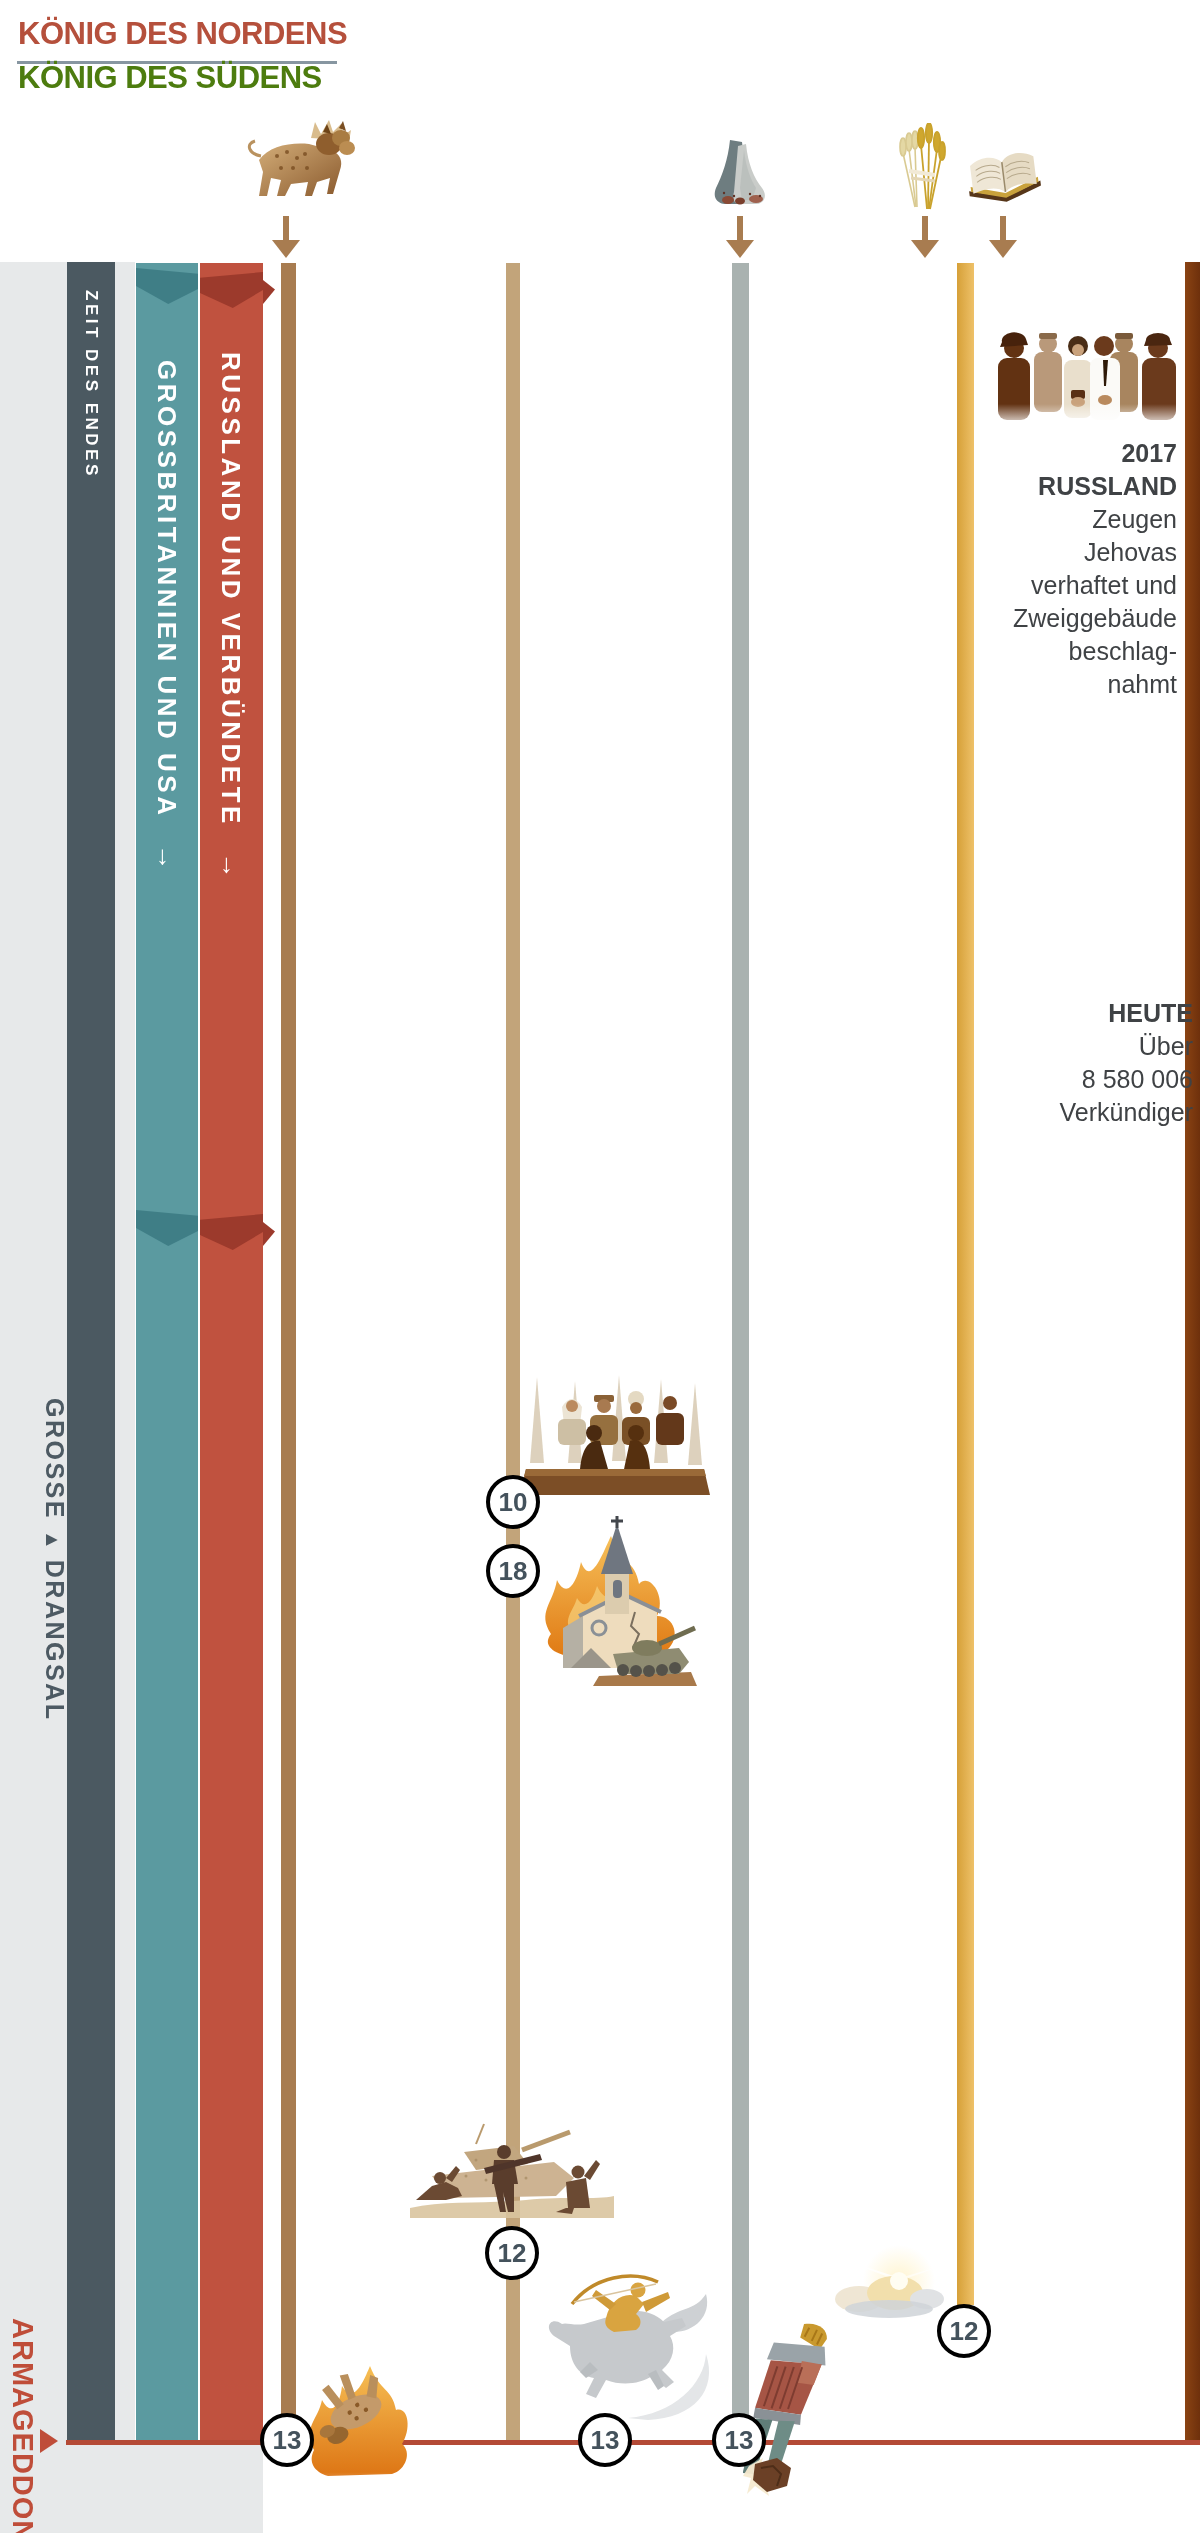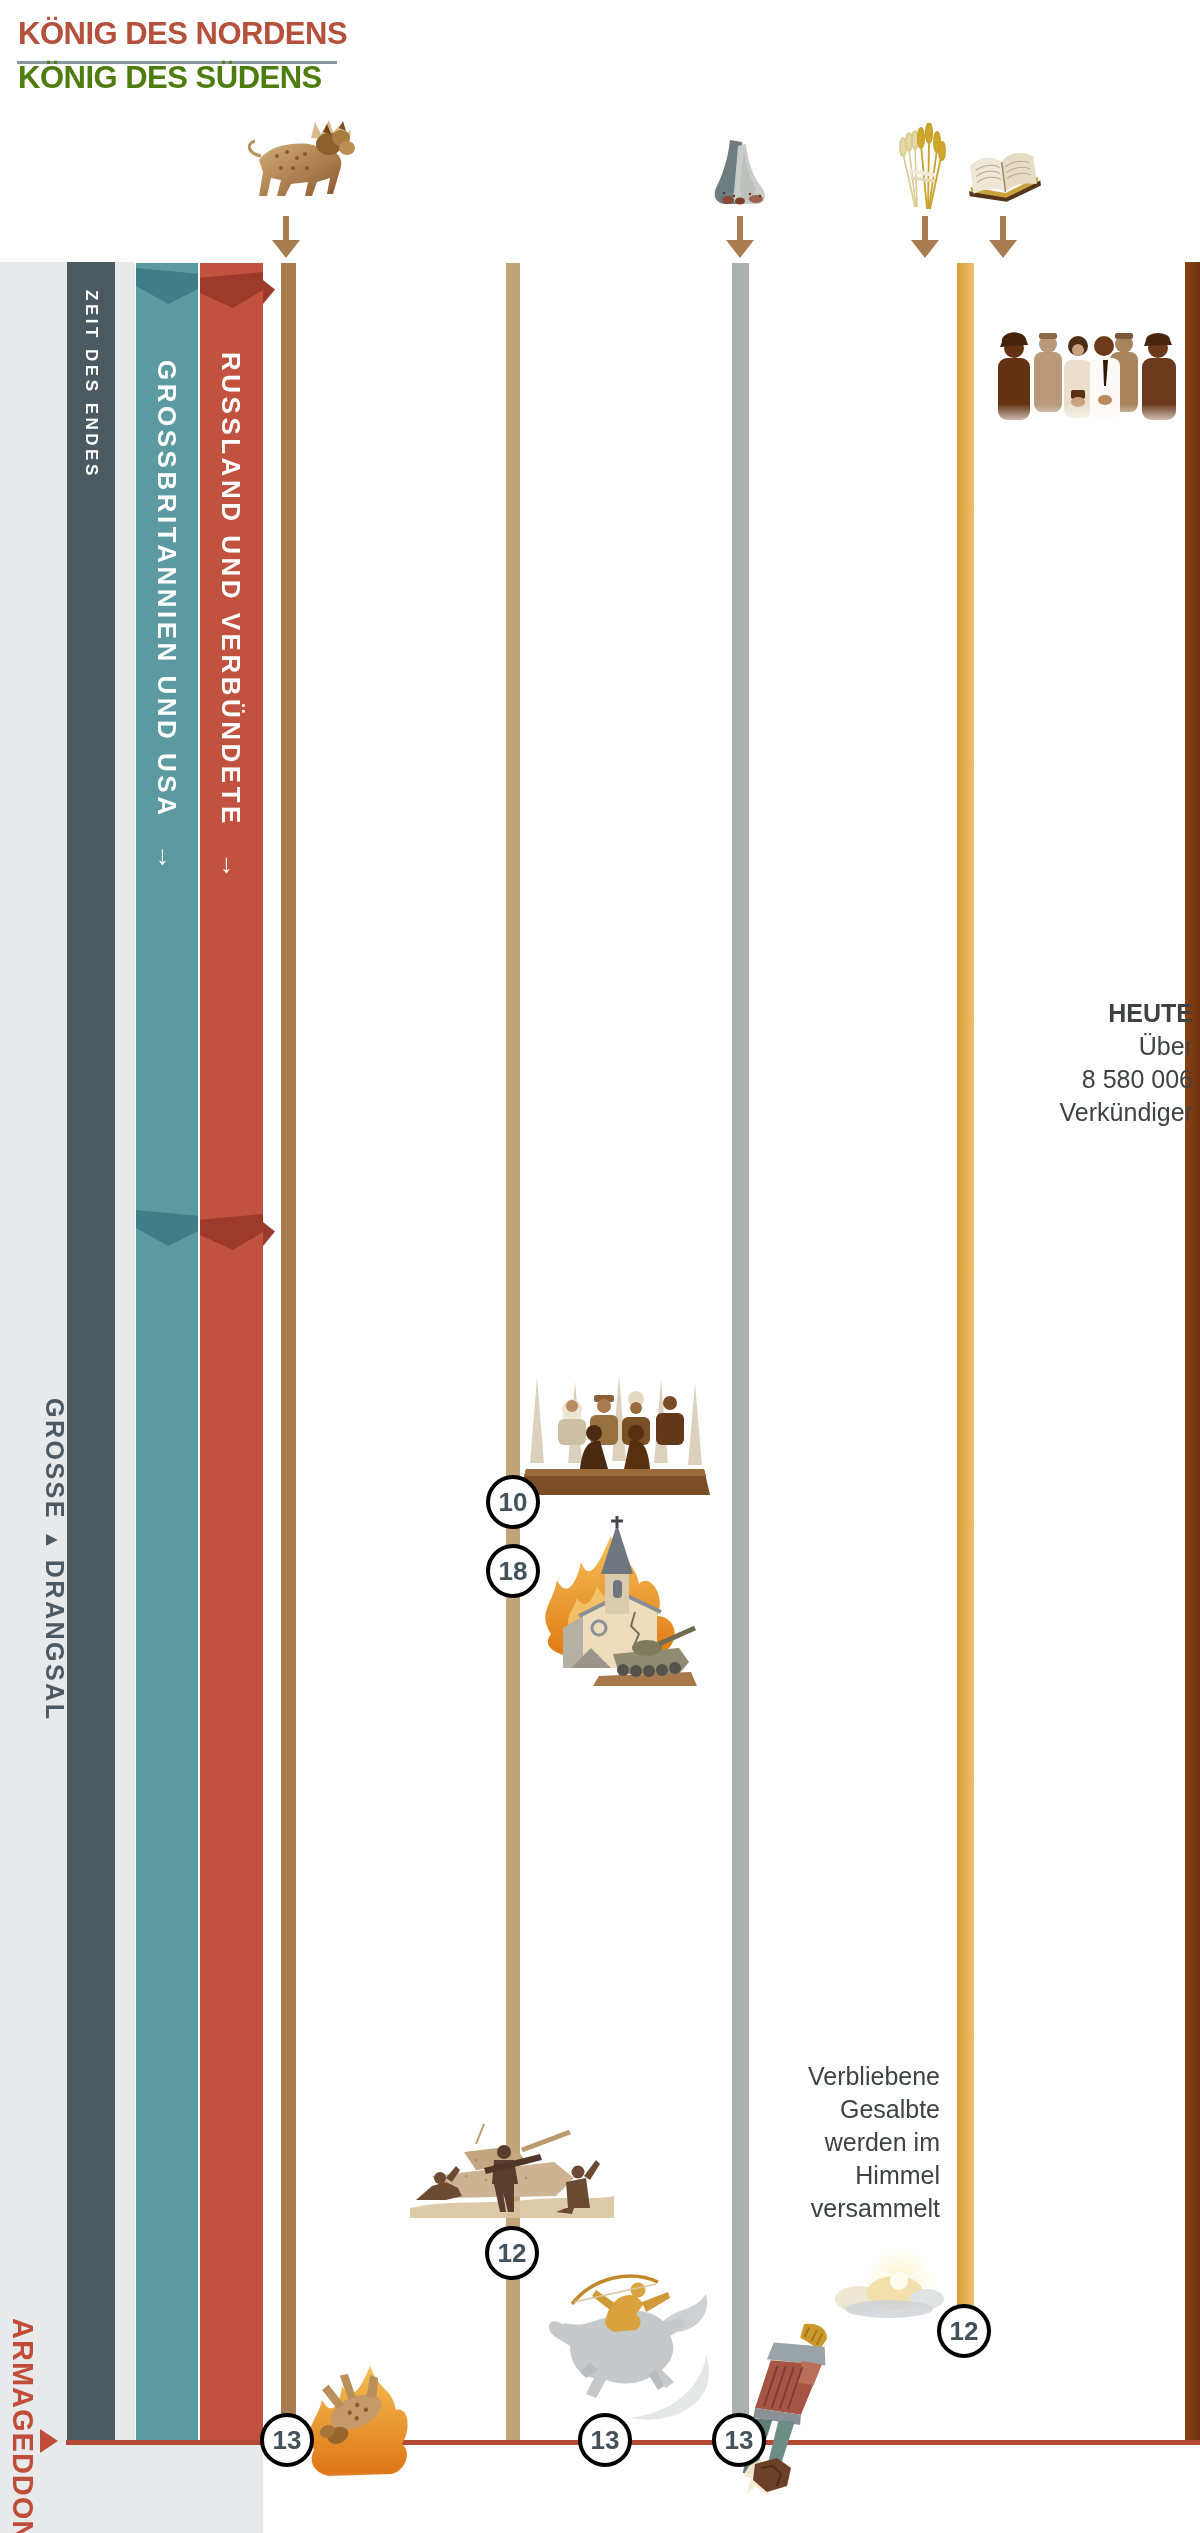--- a/index.html
+++ b/index.html
@@ -435,29 +435,32 @@
   <div class="num" style="left:260px;top:2413px">
       <span>13</span>
     </div>
   <div class="num" style="left:578px;top:2413px">
       <span>13</span>
     </div>
   <div class="num" style="left:712px;top:2413px">
       <span>13</span>
     </div>
 
+  <div class="txt" id="ev-2017">
+    <div class="b">2017</div>
+    <div class="b">RUSSLAND</div>
+    <div>Zeugen</div>
+    <div>Jehovas</div>
+    <div>verhaftet und</div>
+    <div>Zweiggebäude</div>
+    <div>beschlag-</div>
+    <div>nahmt</div>
+  </div>
 
   <div class="txt" id="ev-today">
     <div class="b">HEUTE</div>
     <div>Über</div>
     <div>8 580 006</div>
     <div>Verkündiger</div>
   </div>
 
-  <div class="txt" id="ev-anointed">
-    <div>Verbliebene</div>
-    <div>Gesalbte</div>
-    <div>werden im</div>
-    <div>Himmel</div>
-    <div>versammelt</div>
-  </div>
 
 </div>
 
 </body></html>

